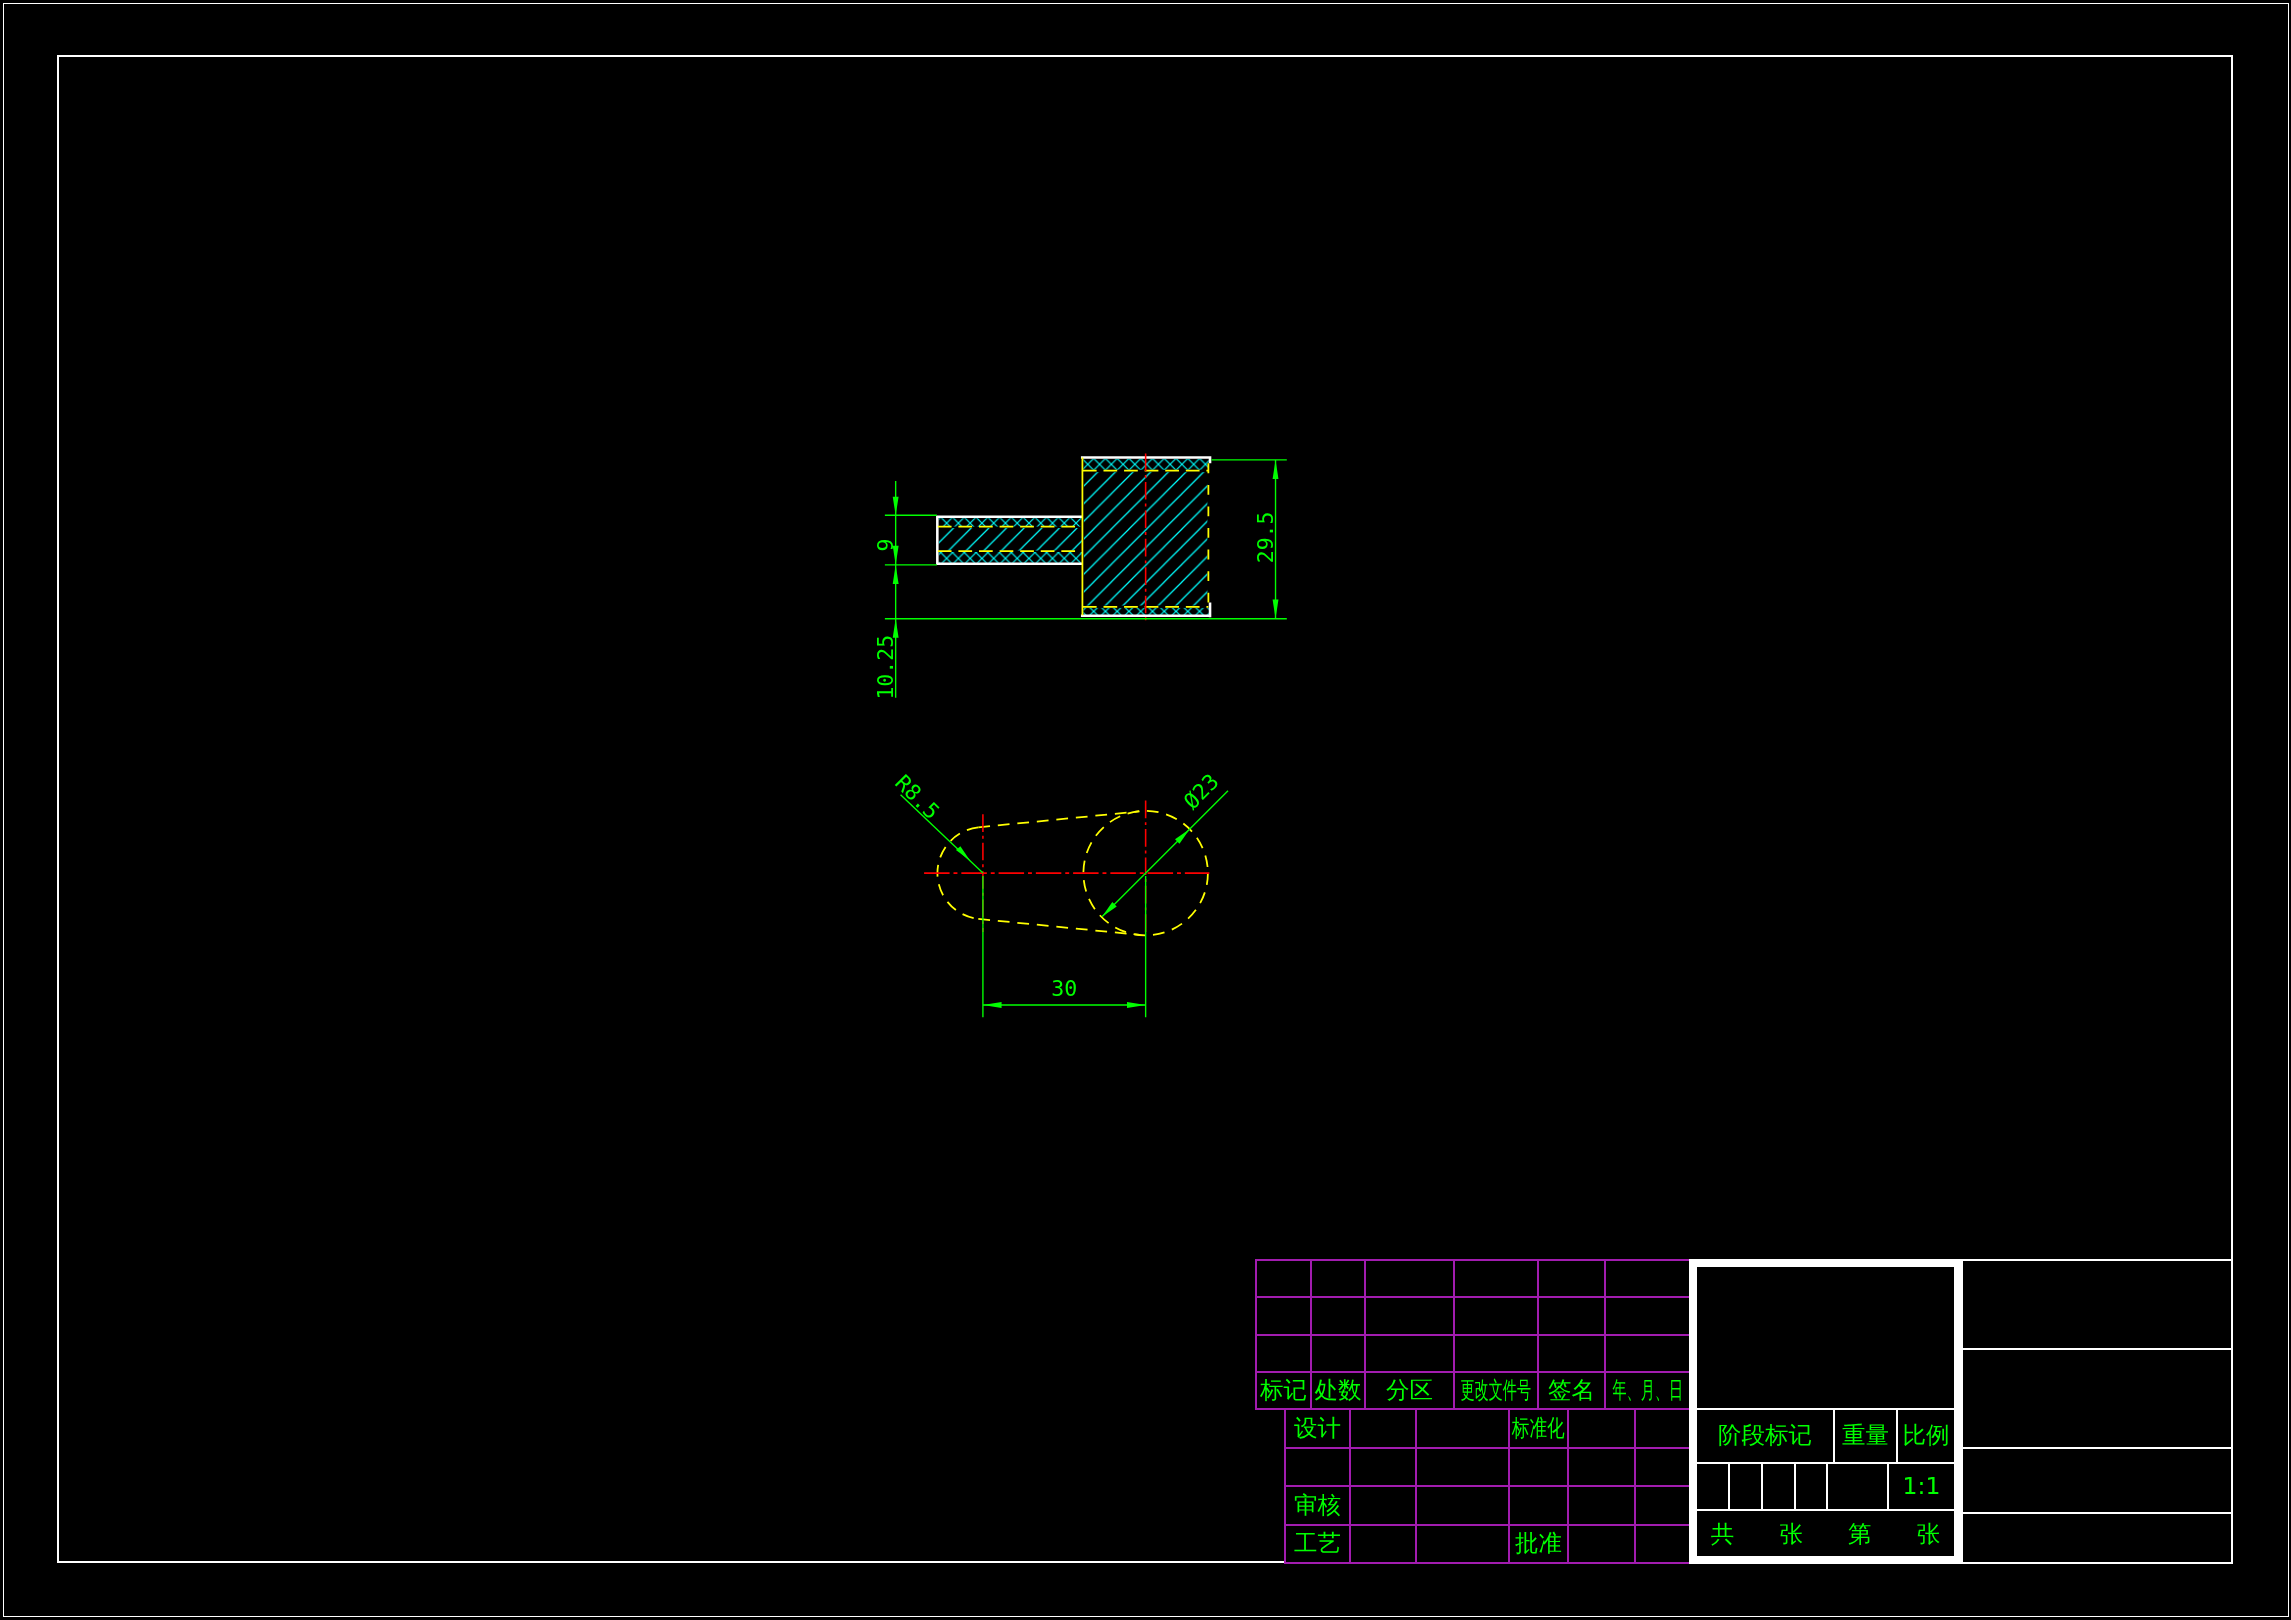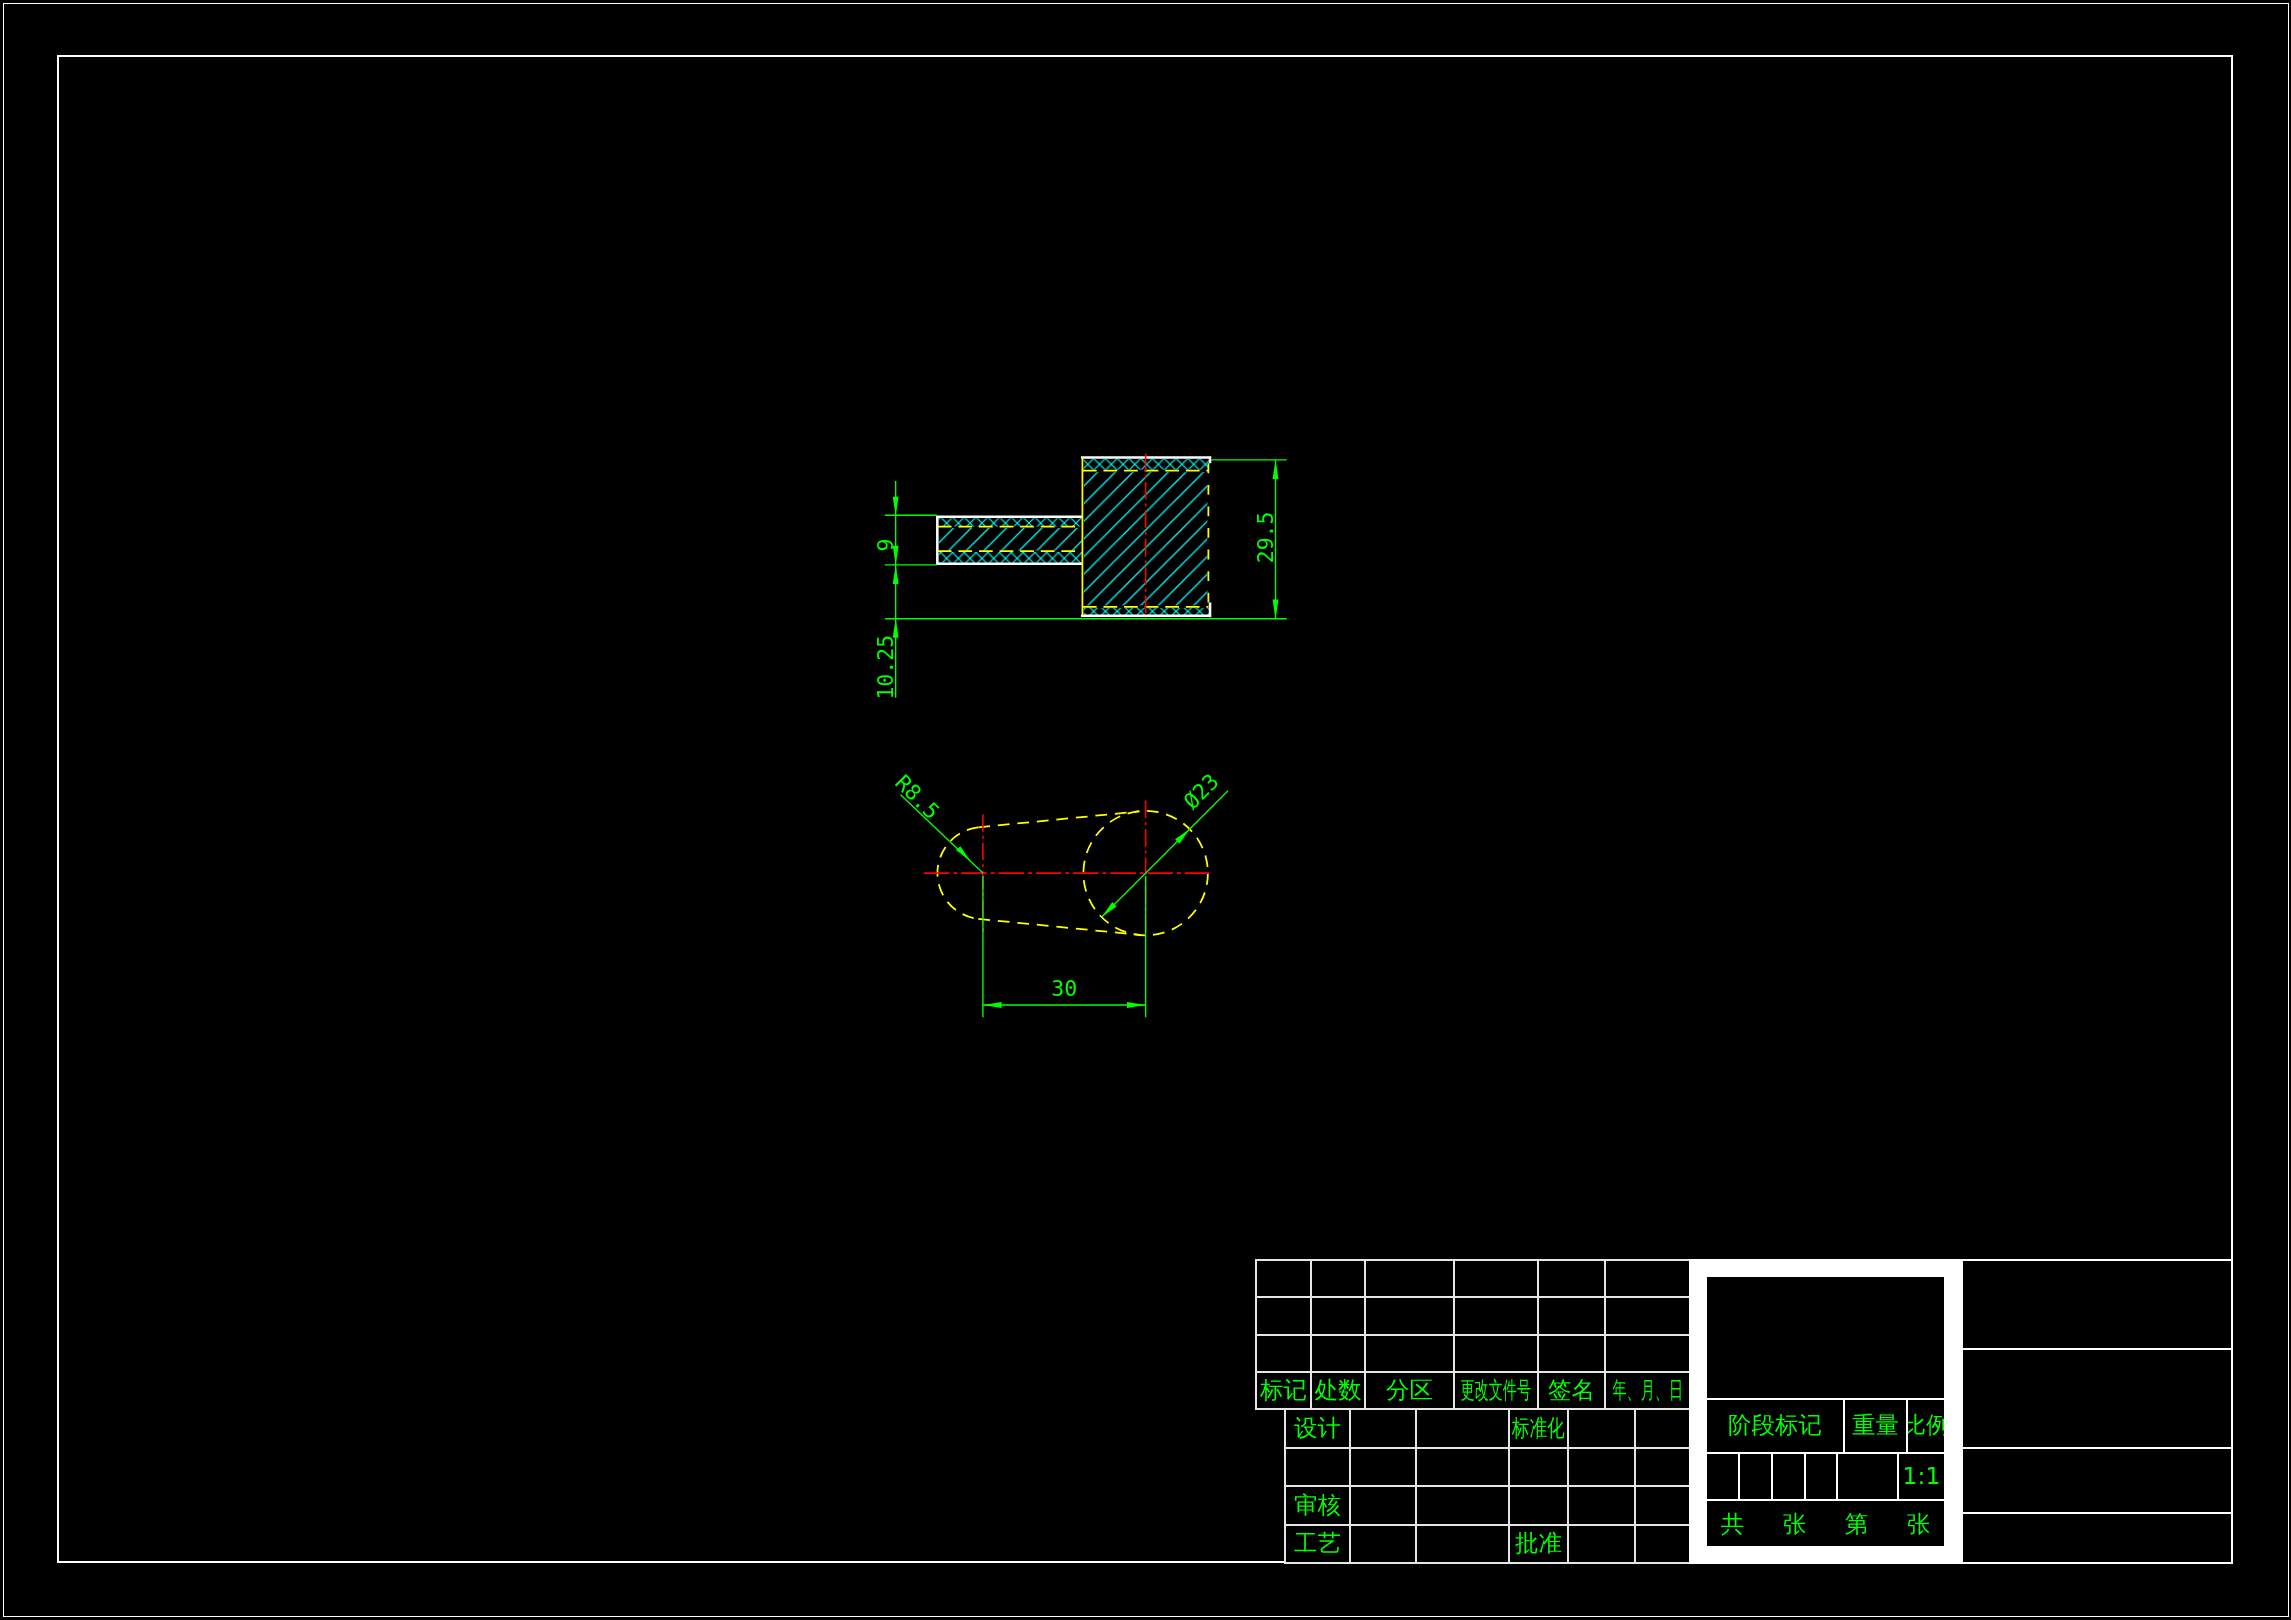--- a/index.html
+++ b/index.html
@@ -6,29 +6,29 @@
   .sheet{position:relative;width:2292px;height:1620px;background:#000;overflow:hidden;
          font-family:"DejaVu Sans",sans-serif;}
   .outer-border{position:absolute;left:2.9px;top:2.9px;right:2.9px;bottom:2.9px;
                 border:1.5px solid #fff;pointer-events:none;}
   .inner-frame{position:absolute;left:57px;top:55px;width:2176px;height:1508px;
                border:2.9px solid #fff;box-sizing:border-box;}
   .views{position:absolute;left:823px;top:431px;width:510px;height:647px;}
 
   
   .tb{position:absolute;left:1255px;top:1259px;width:978px;height:305px;color:#00ff00;}
-  .tb .grid{position:absolute;background:#e5e5e5;display:grid;gap:2px;padding:2px;box-sizing:border-box;}
+  .tb .grid{position:absolute;background:#a21caf;display:grid;gap:2px;padding:2px;box-sizing:border-box;}
   .cell{background:#000;display:flex;align-items:center;justify-content:center;
         color:#00ff00;font-size:23.5px;line-height:1;overflow:hidden;white-space:nowrap;}
   .rev{left:0;top:0;width:436px;height:151px;
        grid-template-columns:53px 52px 87px 82px 65px 1fr;grid-template-rows:repeat(4,1fr);}
   .sig{left:0;top:149px;width:436px;height:156px;
        grid-template-columns:63px 64px 91px 57px 65px 1fr;grid-template-rows:repeat(4,1fr);margin-left:29px;}
   .mid{position:absolute;left:434px;top:0;width:273px;height:305px;background:#fff;
-       padding:18px;box-sizing:border-box;display:flex;flex-direction:column;gap:2px;}
+       padding:8px;box-sizing:border-box;display:flex;flex-direction:column;gap:2px;}
   .mid .rowA{height:52px;display:grid;grid-template-columns:136px 61px 1fr;gap:2px;}
   .mid .rowB{height:45px;display:grid;grid-template-columns:31px 31px 31px 30px 59px 1fr;gap:2px;}
   .mid .rowC{height:45px;background:#000;display:flex;align-items:center;
              justify-content:space-between;padding:0 13.7px;font-size:23.5px;}
   .mid .name{flex:1;background:#000;}
   .rightcol{position:absolute;left:706px;top:0;width:272px;height:305px;background:#fff;
             padding:2px;box-sizing:border-box;display:flex;flex-direction:column;gap:2px;}
   .rightcol .r1{height:87px;background:#000;}
   .rightcol .r2{height:97px;background:#000;}
   .rightcol .r3{height:63px;background:#000;}

